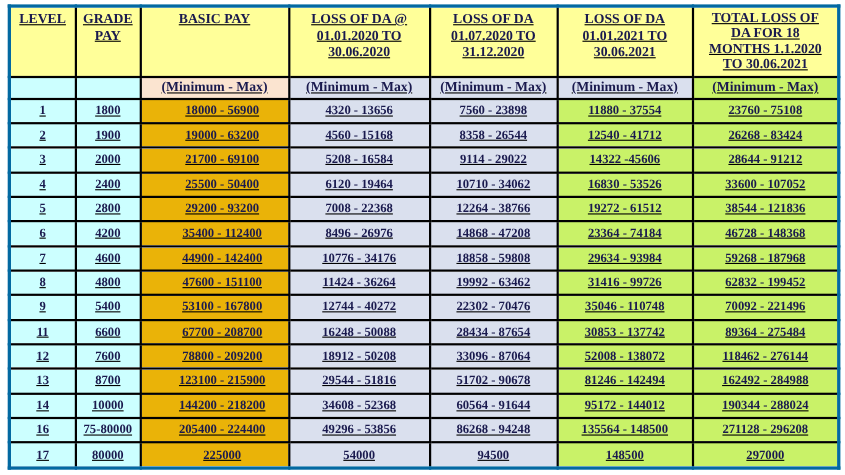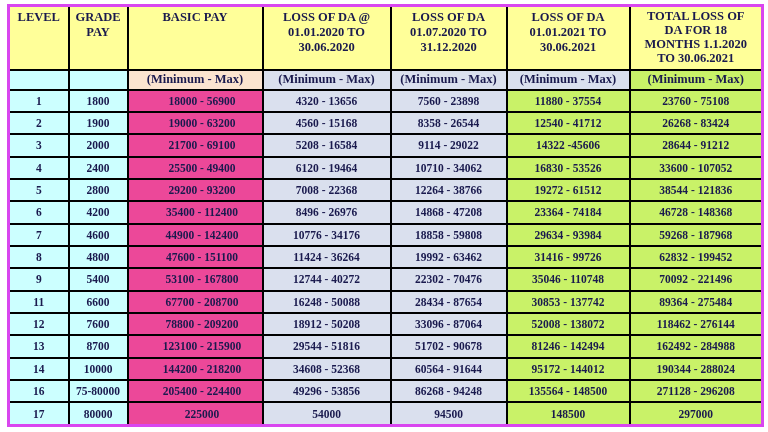--- a/index.html
+++ b/index.html
@@ -8,21 +8,22 @@
     background: #ffffff;
     font-family: "Liberation Serif", "DejaVu Serif", serif;
     overflow: hidden;
   }
   table.da-table {
     border-collapse: collapse;
     table-layout: fixed;
     width: 754px;
     height: 423px;
     margin: 4px 0 0 7px;
-    border: 3px solid #d946ef;
+    border: 3px solid #0369a1;
+    text-decoration: underline;
   }
   .da-table th, .da-table td {
     border: 2px solid #000000;
     text-align: center;
     color: #1a1a4e;
     font-weight: bold;
     overflow: hidden;
     padding: 0 1px;
   }
   
@@ -53,21 +54,21 @@
   .da-table tr.subhdr td.c0, .da-table tr.subhdr td.c1 { background: #CCFFFF; }
   .da-table tr.subhdr td.c2 { background: #FBE4D0; }
   .da-table tr.subhdr td.c3, .da-table tr.subhdr td.c4, .da-table tr.subhdr td.c5 { background: #DAE0EE; }
   .da-table tr.subhdr td.c6 { background: #C9F268; }
   
   .da-table tbody td {
     font-size: 11.5px;
     vertical-align: middle;
   }
   .da-table tbody td.c0, .da-table tbody td.c1 { background: #CCFFFF; }
-  .da-table tbody td.c2 { background: #ec4899; padding-left: 15px; }
+  .da-table tbody td.c2 { background: #eab308; padding-left: 15px; }
   .da-table tbody td.c3, .da-table tbody td.c4 { background: #DAE0EE; }
   .da-table tbody td.c5, .da-table tbody td.c6 { background: #C9F268; }
 </style>
 </head>
 <body>
 
 <table class="da-table">
   <colgroup>
     <col class="c0">
       <col class="c1">
@@ -131,21 +132,21 @@
         <td class="c1">2000</td>
         <td class="c2">21700 - 69100</td>
         <td class="c3">5208 - 16584</td>
         <td class="c4">9114 - 29022</td>
         <td class="c5">14322 -45606</td>
         <td class="c6">28644 - 91212</td>
       </tr>
       <tr>
         <td class="c0">4</td>
         <td class="c1">2400</td>
-        <td class="c2">25500 - 49400</td>
+        <td class="c2">25500 - 50400</td>
         <td class="c3">6120 - 19464</td>
         <td class="c4">10710 - 34062</td>
         <td class="c5">16830 - 53526</td>
         <td class="c6">33600 - 107052</td>
       </tr>
       <tr>
         <td class="c0">5</td>
         <td class="c1">2800</td>
         <td class="c2">29200 - 93200</td>
         <td class="c3">7008 - 22368</td>

